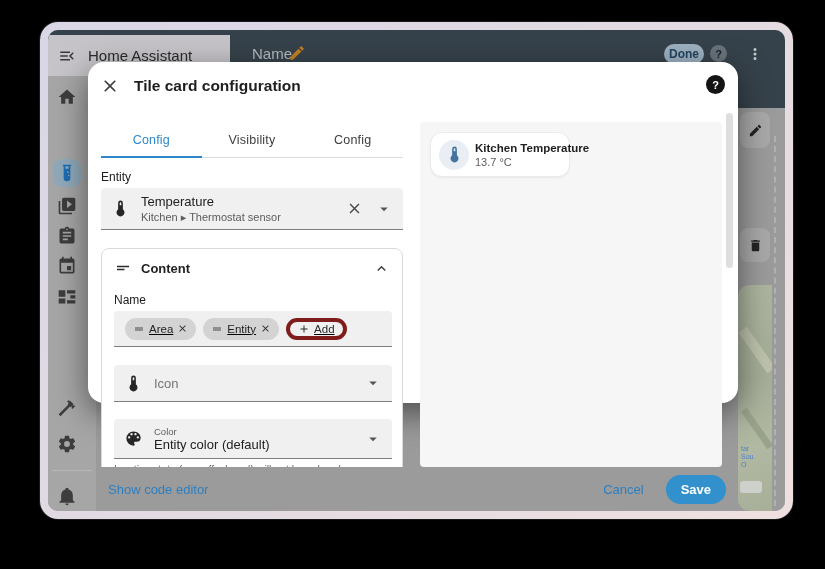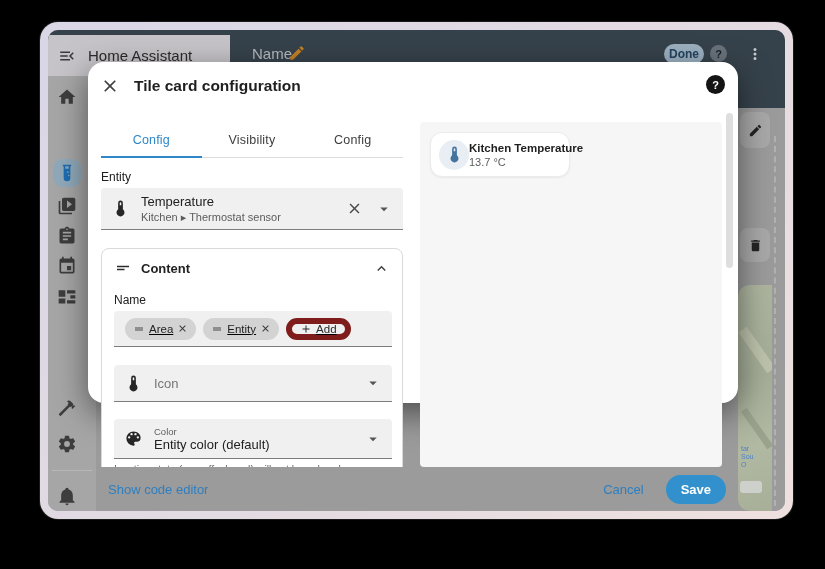--- a/index.html
+++ b/index.html
@@ -82,41 +82,41 @@
   .cc-head { position:absolute; left:0; top:0; width:100%; height:38px; display:flex; align-items:center; padding:0 12px; }
   .cc-head-icon { width:18px; height:18px; color:#2c2c2c; }
   .cc-title { font-size:13px; font-weight:bold; color:#1f1f1f; margin-left:9px; flex:1; }
   .cc-chev { width:17px; height:17px; color:#3c3c3c; }
   .name-label { position:absolute; left:12px; top:44px; }
   .name-field { position:absolute; left:12px; top:62px; width:278px; height:36px; padding:0 11px; gap:7px;text-decoration:underline; }
   .chip { height:22px; border-radius:12px; background:#d3d3d3; display:flex; align-items:center;
           gap:4px; padding:0 8px; font-size:11.5px; color:#1f1f1f; }
   .chip svg.drag { width:12px; height:12px; color:#4c4c4c; }
   .chip svg.x { width:11px; height:11px; color:#383838; }
-  .chip.add { background:transparent; border:6px solid #7f1d1d; color:#2b2b2b; }
+  .chip.add { background:transparent; border:4px solid #7f1d1d; color:#2b2b2b; }
   .chip.add svg { width:12px; height:12px; color:#2b2b2b; }
   .icon-field { position:absolute; left:12px; top:116px; width:278px; height:37px; padding:0 10px; }
   .placeholder { font-size:13px; color:#757575; margin-left:11px; flex:1; }
   .color-field { position:absolute; left:12px; top:170px; width:278px; height:40px; padding:0 10px; }
   .mini-label { font-size:9.5px; color:#5f5f5f; }
   .helper-clip { position:absolute; left:12px; top:214px; width:282px; height:6px; overflow:hidden;
                  font-size:10.5px; line-height:13px; color:#6b6b6b; }
 
   .dlg-scrollbar { position:absolute; left:638px; top:51px; width:7px; height:155px;
                    background:#dedede; border-radius:4px; }
 
   .preview-pane { position:absolute; left:332px; top:60px; width:302px; height:345px;
                   background:#f6f6f6; border-radius:4px; }
   .preview-card { position:absolute; left:10px; top:10px; width:140px; height:45px; background:#fff;
                   border:1px solid #ebebeb; border-radius:12px; box-shadow:0 1px 2px rgba(0,0,0,.06);
                   display:flex; align-items:center; padding:0 8px; }
   .pv-icon-wrap { width:30px; height:30px; border-radius:50%; background:rgba(68,115,158,.12);
                   display:flex; align-items:center; justify-content:center; flex:none; }
   .pv-icon-wrap svg { width:19px; height:19px; color:#44739e; }
-  .pv-texts { min-width:0; }
+  .pv-texts { margin-left:6px; min-width:0; }
   .pv-title { font-size:11.5px; font-weight:bold; color:#1f1f1f; white-space:nowrap; }
   .pv-state { font-size:11px; color:#5c5c5c; margin-top:2px; }
 
   .dlg-footer { position:absolute; left:0; top:405px; width:650px; height:44px;
                 display:flex; align-items:center; padding:0 12px 0 20px; }
   .link-btn { font-size:13px; font-weight:500; color:#2d7fc1; }
   .footer-spacer { flex:1; }
   .cancel-btn { margin-right:22px; }
   .save-btn { height:29px; padding:0 15px; border-radius:15px; background:#3290cc; color:#fff;
               font-size:13px; font-weight:bold; display:flex; align-items:center; justify-content:center; }

